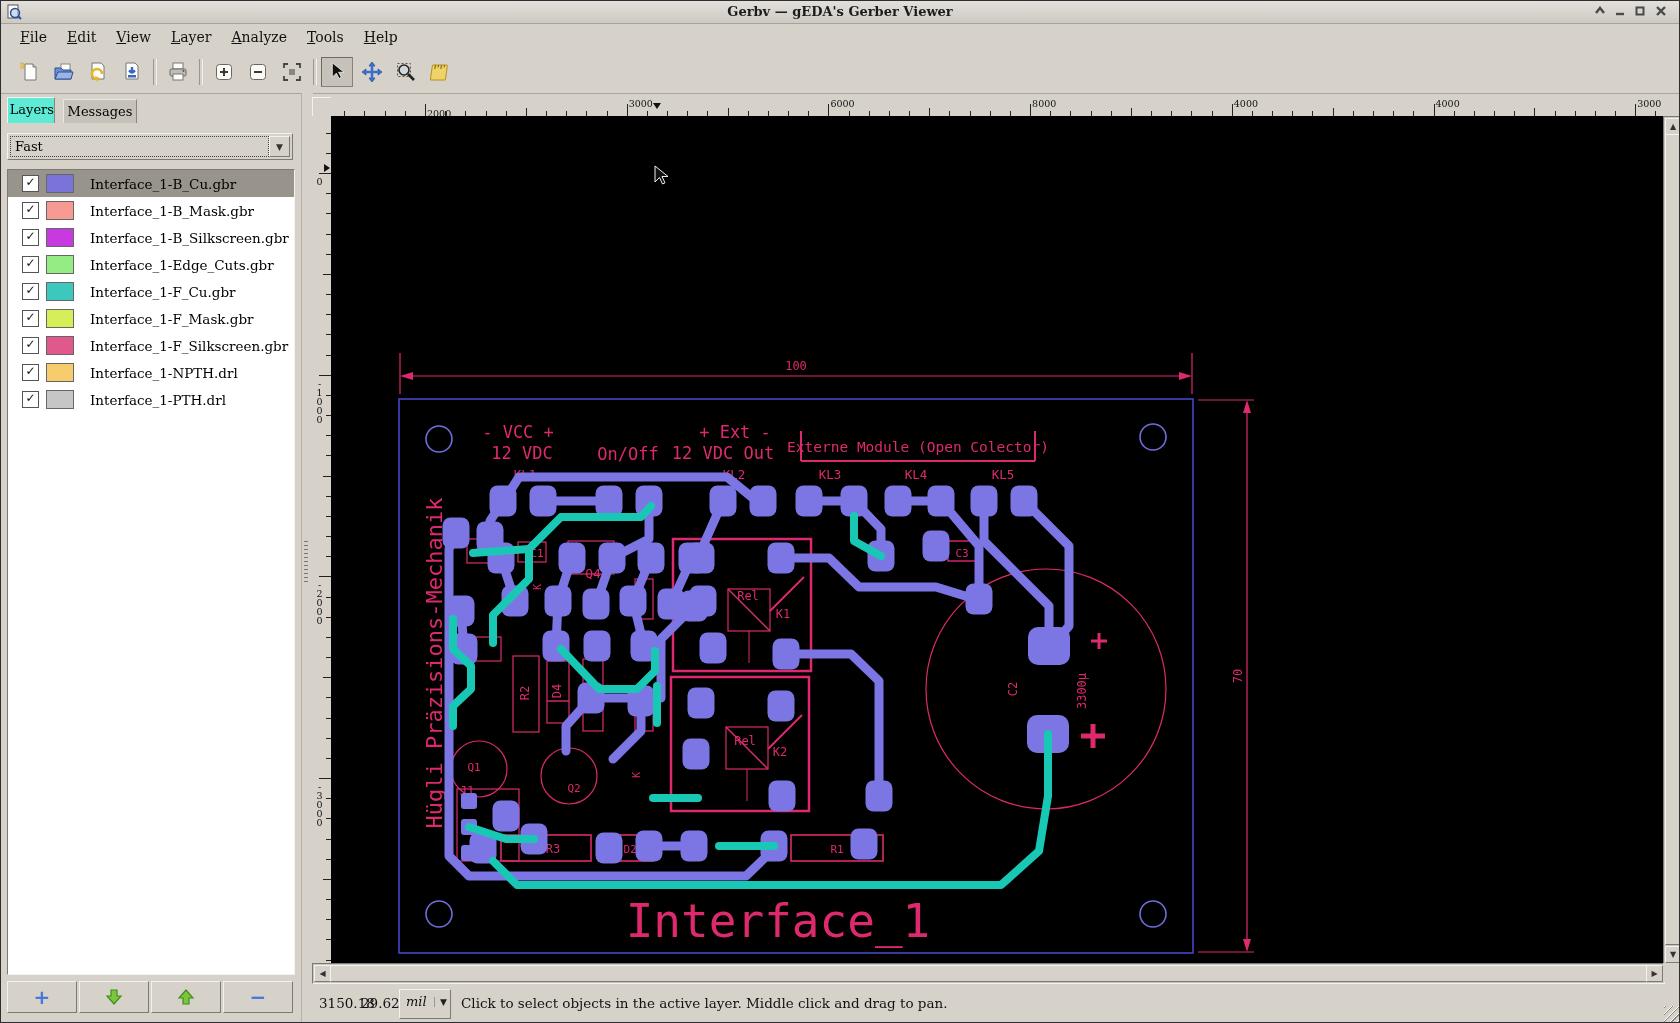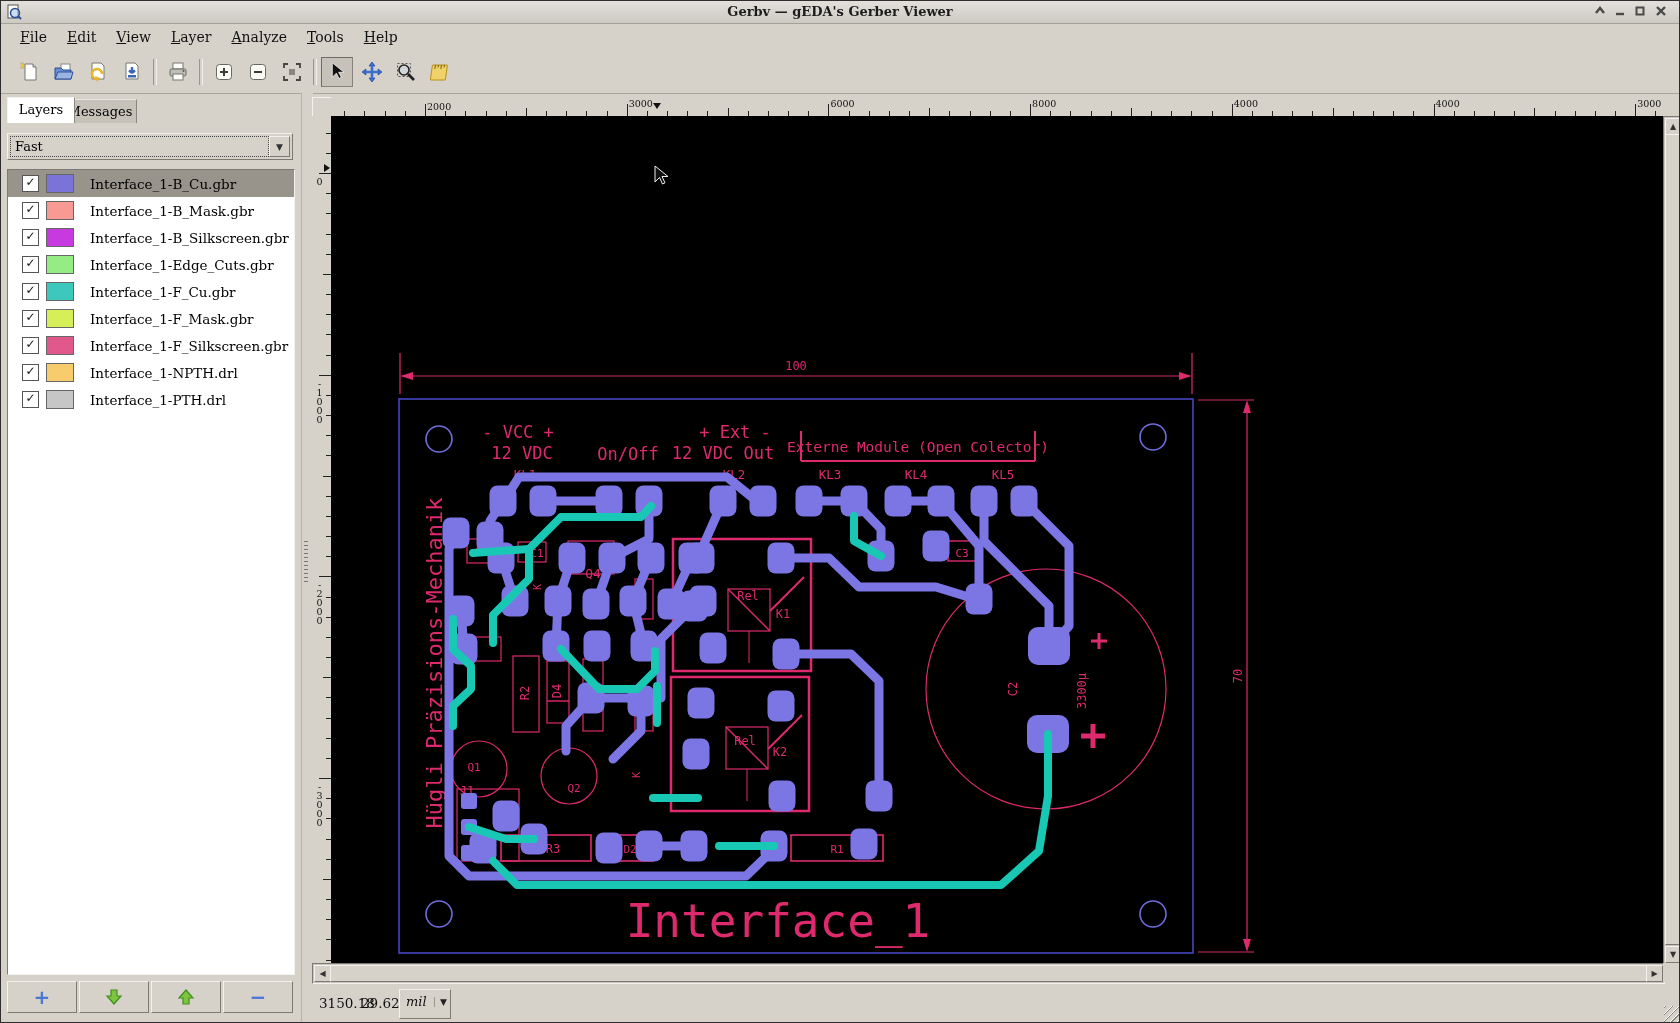--- a/index.html
+++ b/index.html
@@ -16,21 +16,21 @@
   .mi{font-size:14px;color:#111;padding:3px 9px;}
   .mi::first-letter{text-decoration:underline;}
   
   #toolbar{left:0;top:50px;width:100%;height:42px;border-bottom:1px solid #aaa69e;}
   .tbtn{position:absolute;top:56px;width:30px;height:30px;display:flex;align-items:center;justify-content:center;}
   .tbtn.pressed{background:#c6c2ba;border:1px solid #86837c;border-top-color:#6e6b64;border-left-color:#6e6b64;box-sizing:border-box;}
   .tsep{position:absolute;top:58px;width:2px;height:26px;border-left:1px solid #9b978f;border-right:1px solid #f2f0ec;}
   
   #sidebar{left:0;top:92px;width:300px;height:931px;}
   .tab{position:absolute;font-size:13px;text-align:center;box-sizing:border-box;padding-top:4px;}
-  #tab-layers{left:6px;top:4px;width:68px;height:26px;background:#ffffff;border:1px solid #8a867e;border-bottom:none;border-top-color:#f4f2ee;border-left-color:#f4f2ee;z-index:2;}
+  #tab-layers{left:6px;top:4px;width:48px;height:26px;background:#5eead4;border:1px solid #8a867e;border-bottom:none;border-top-color:#f4f2ee;border-left-color:#f4f2ee;z-index:2;text-align:right;}
   #tab-messages{left:62px;top:6px;width:74px;height:24px;background:#c6c2ba;border:1px solid #8a867e;border-bottom:none;border-top-color:#e8e6e0;border-left-color:#e8e6e0;}
   #combo{left:6px;top:40px;width:286px;height:27px;box-sizing:border-box;}
   #combo .txt{position:absolute;left:3px;top:3px;right:24px;bottom:3px;outline:1px dotted #444;font-size:13px;padding:2px 4px;}
   #combo .arrow{position:absolute;right:2px;top:2px;width:19px;bottom:2px;display:flex;align-items:center;justify-content:center;font-size:9px;color:#333;}
   #layerlist{left:6px;top:76px;width:288px;height:806px;background:#fff;box-sizing:border-box;overflow:hidden;}
   .lrow{position:relative;height:27px;display:flex;align-items:center;}
   .lrow.sel{background:#98948c;}
   .cb{position:absolute;left:14px;width:15px;height:15px;background:#fff;border:1px solid #555;font-size:12px;line-height:13px;text-align:center;color:#111;font-family:"DejaVu Sans",sans-serif;}
   .sw{position:absolute;left:38px;width:26px;height:17px;border:1px solid #666;}
   .lname{position:absolute;left:82px;font-size:13.5px;color:#000;white-space:nowrap;}
@@ -269,21 +269,21 @@
   <div class="abs" id="splitter"></div>
   <div class="abs" id="grip"></div>
 
   <div class="abs raised" id="ruler-corner"></div>
   <div class="abs" id="ruler-top">
       <div class="tickv" style="left: 13.32px; height: 5px;"></div>
       <div class="tickv" style="left: 33.49px; height: 5px;"></div>
       <div class="tickv" style="left: 53.66px; height: 5px;"></div>
       <div class="tickv" style="left: 73.83px; height: 5px;"></div>
       <div class="tickv" style="left: 94px; height: 12px;"></div>
-      <div class="rlab" style="left: 96px; top: 4px;">2000</div>
+      <div class="rlab" style="left: 96px; top: 11px;">2000</div>
       <div class="tickv" style="left: 114.17px; height: 5px;"></div>
       <div class="tickv" style="left: 134.34px; height: 5px;"></div>
       <div class="tickv" style="left: 154.51px; height: 5px;"></div>
       <div class="tickv" style="left: 174.68px; height: 5px;"></div>
       <div class="tickv" style="left: 194.85px; height: 8px;"></div>
       <div class="tickv" style="left: 215.02px; height: 5px;"></div>
       <div class="tickv" style="left: 235.19px; height: 5px;"></div>
       <div class="tickv" style="left: 255.36px; height: 5px;"></div>
       <div class="tickv" style="left: 275.53px; height: 5px;"></div>
       <div class="tickv" style="left: 295.7px; height: 12px;"></div>
@@ -608,16 +608,17 @@
   </div>
   <div class="abs" id="sbcorner"></div>
 
   <div class="abs" id="statusbar">
     <span id="coordx">3150.18</span>
     <span id="coordy">29.62</span>
     <span class="raised" id="unitbox">
       <span class="u">mil</span>
       <span class="ar">▼</span>
     </span>
+    <span id="hint">Click to select objects in the active layer. Middle click and drag to pan.</span>
   </div>
   <div class="abs" id="resizegrip"></div>
 
 </div>
 
 </body></html>

